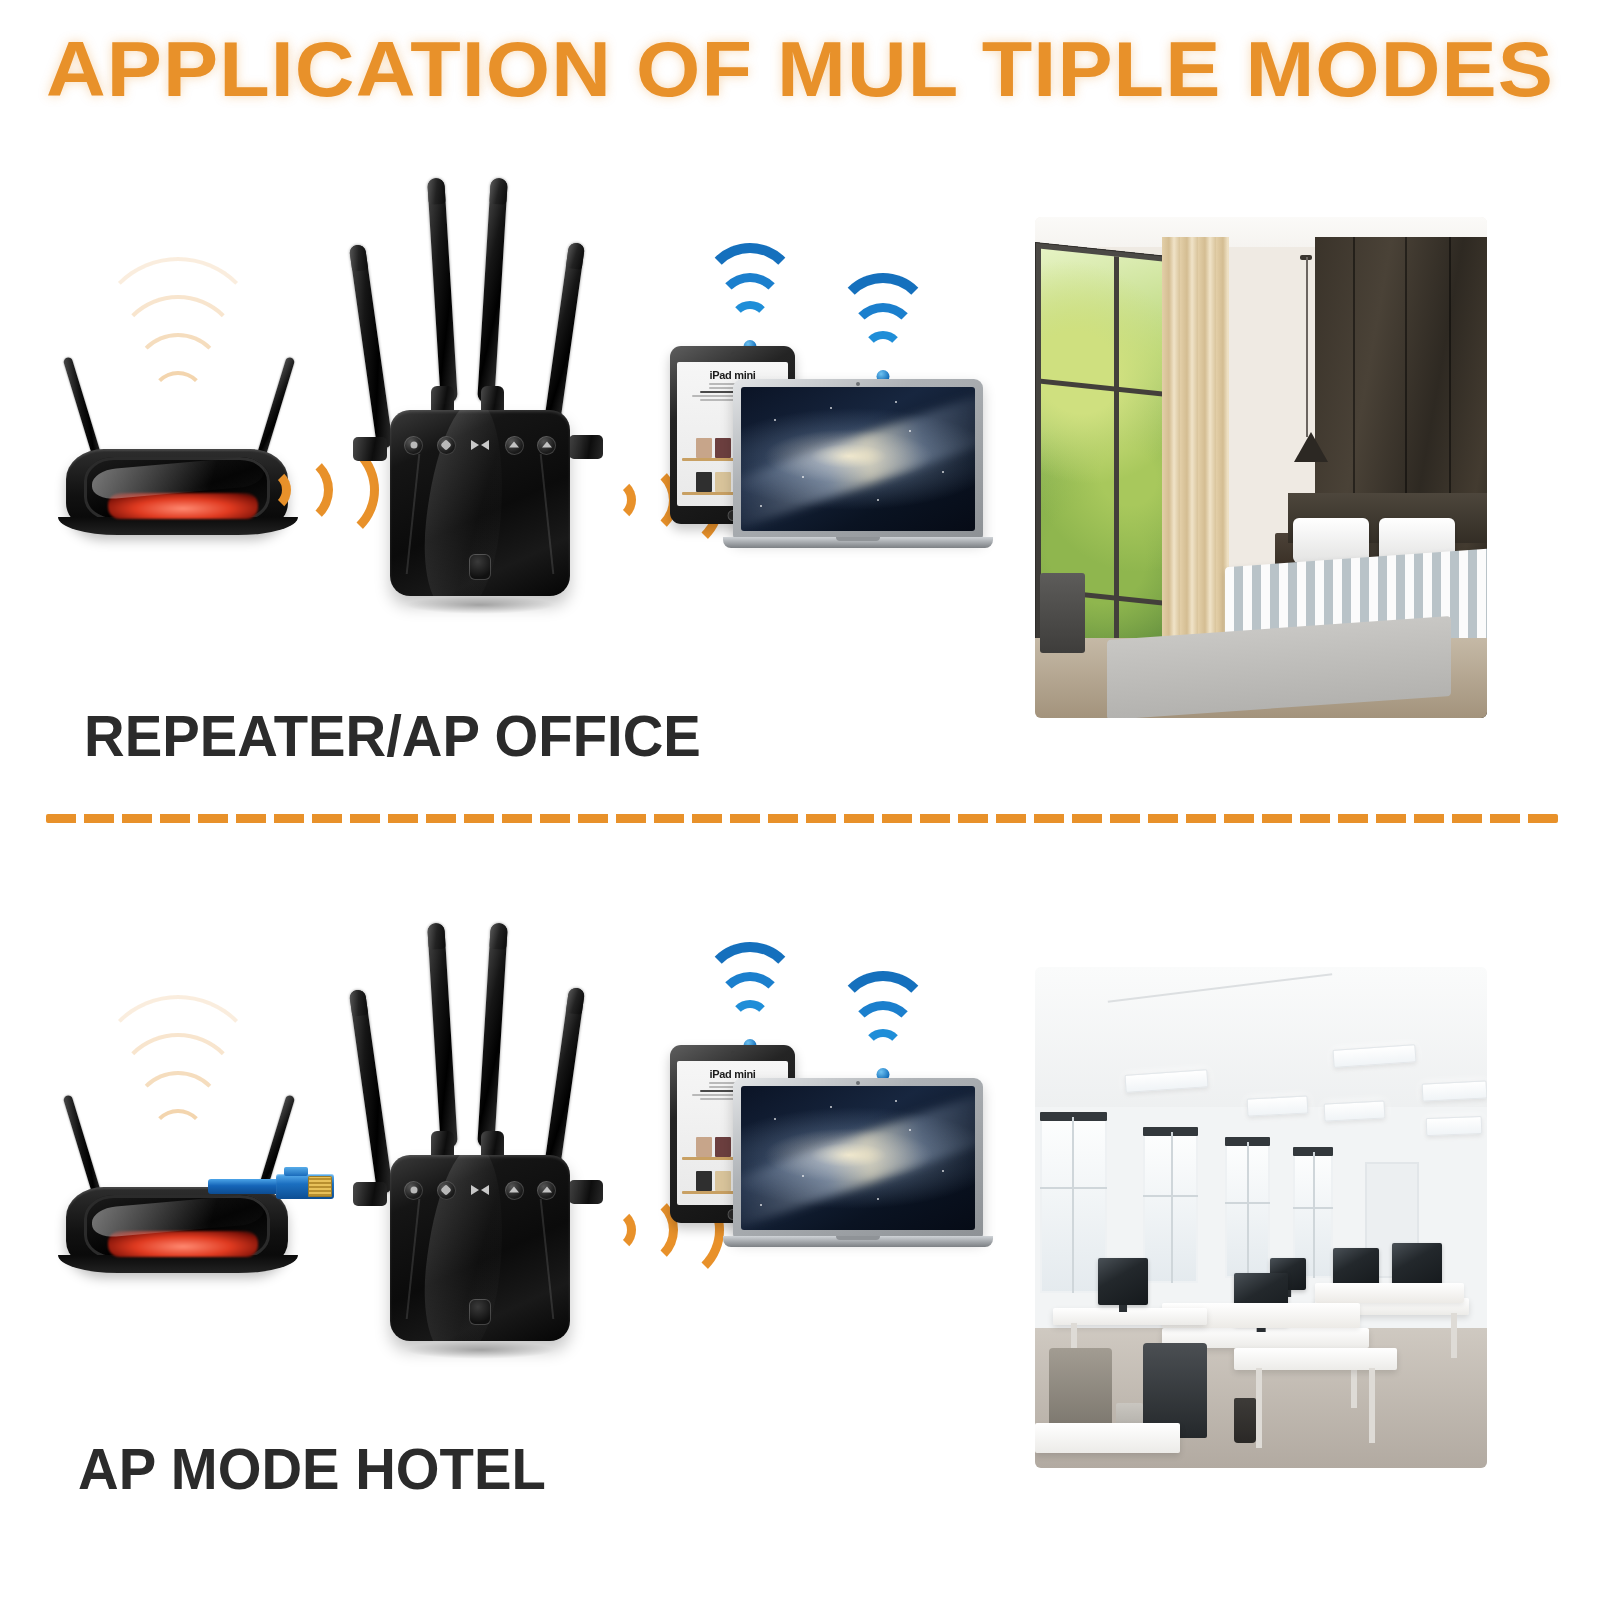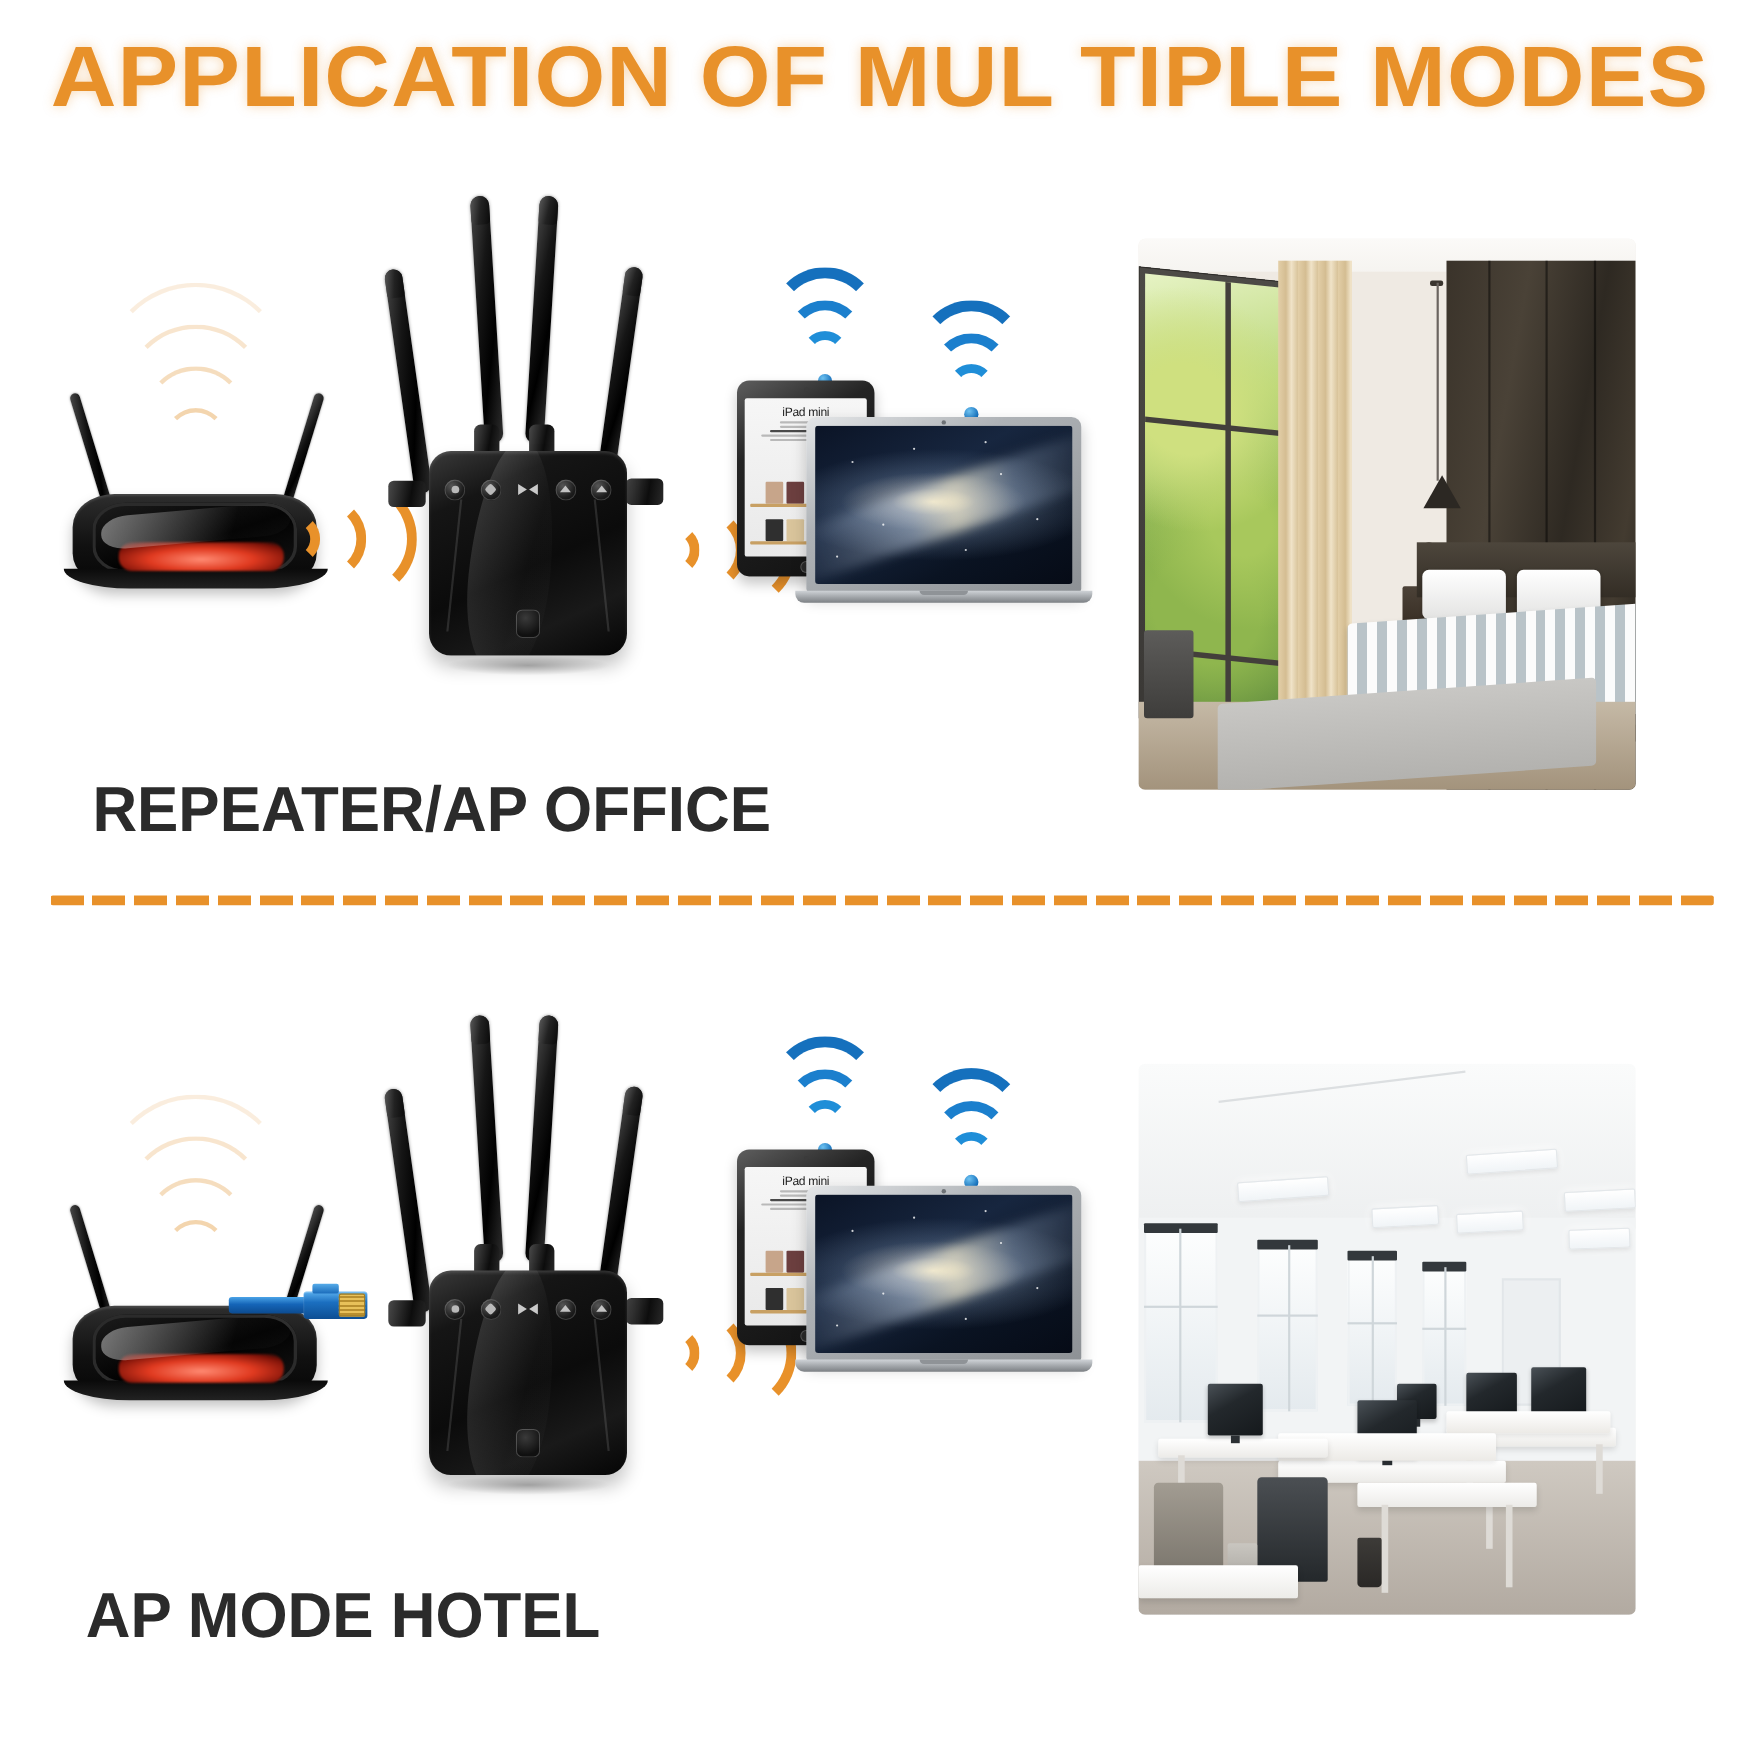--- a/index.html
+++ b/index.html
@@ -229,21 +229,21 @@
   .tablet{
     position:absolute;width:125px;height:178px;border-radius:11px;
     background:linear-gradient(150deg,#5e5e5e,#242424 30%,#101010);
     box-shadow:0 6px 12px rgba(0,0,0,.22);padding:0;
   }
   .tablet .screen{
     position:absolute;left:7px;top:16px;right:7px;bottom:18px;border-radius:2px;
     background:linear-gradient(#f6f6f6,#e9e9e9);overflow:hidden;
   }
   .tablet .scr-title{
-    margin:7px 0 2px;text-align:center;font-weight:400;font-size:11px;color:#1c1c1c;
+    margin:7px 0 2px;text-align:center;font-weight:700;font-size:11px;color:#1c1c1c;
     letter-spacing:-.3px;
   }
   .tablet .lines{padding:0 10px;}
   .tablet .lines b{
     display:block;height:2px;margin:2px auto;background:#b9b9b9;border-radius:1px;
   }
   .tablet .lines b.s{width:52%;}
   .tablet .lines b.m{width:72%;}
   .tablet .lines b.l{width:88%;}
   .tablet .lines b.dark{background:#4a4a4a;}

